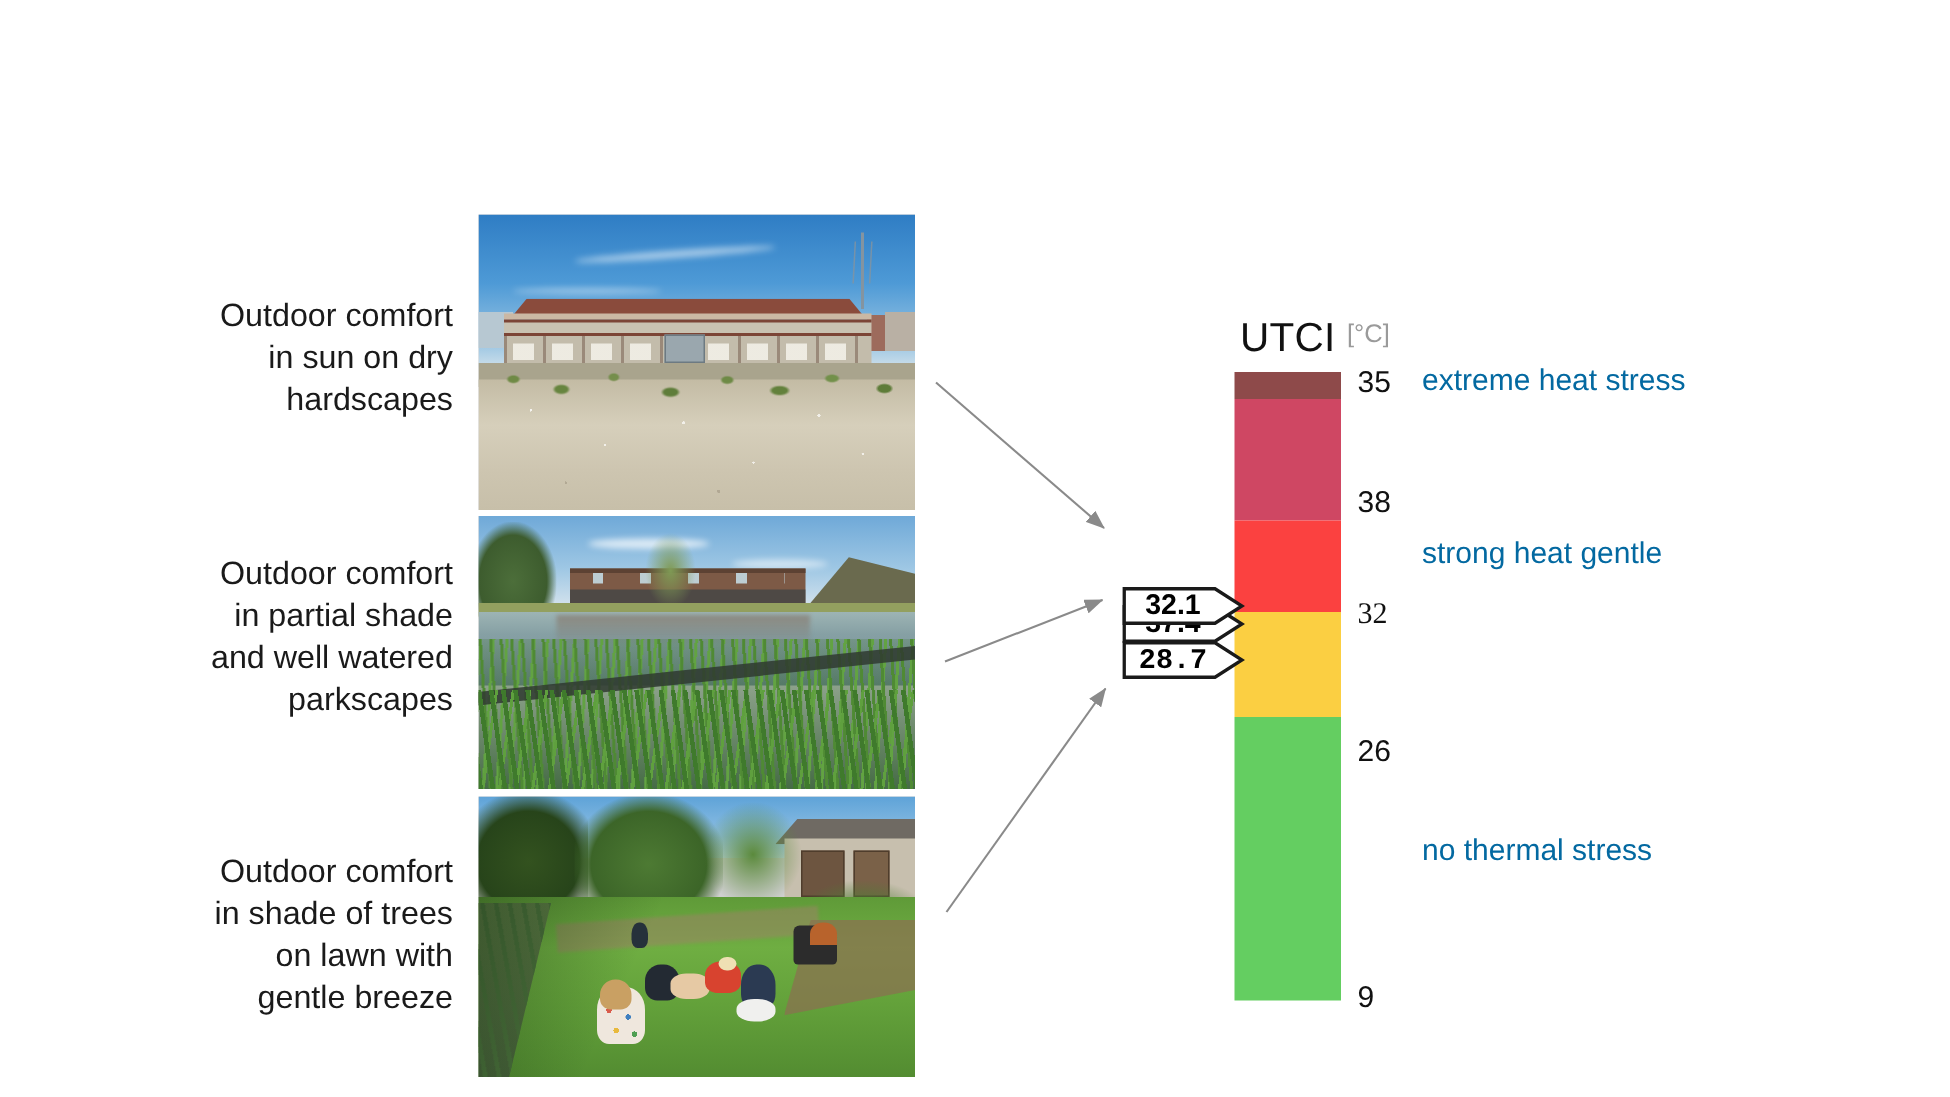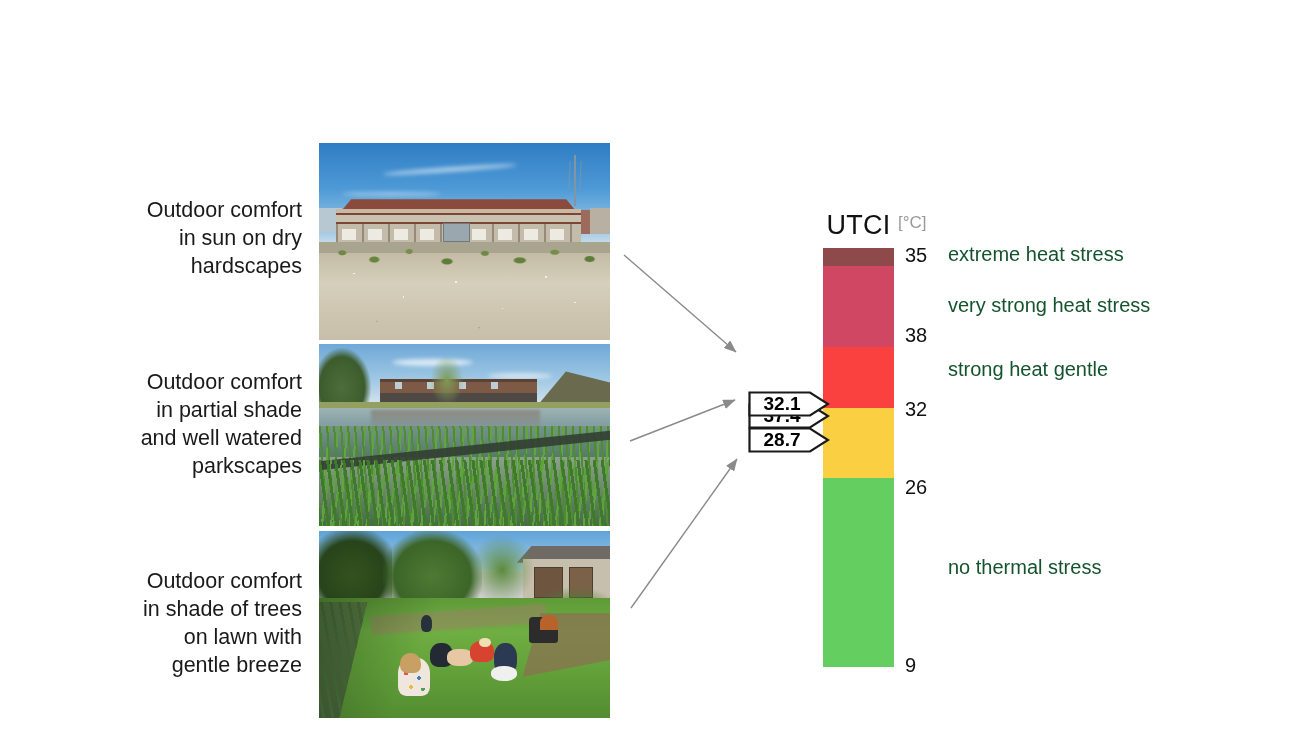--- a/index.html
+++ b/index.html
@@ -370,21 +370,21 @@
   .tick {
     position: absolute;
     left: 905px;
     font-size: 20px;
     color: #111111;
   }
   .stress-label {
     position: absolute;
     left: 948px;
     font-size: 20px;
-    color: #14532d;
+    color: #0369a1;
     white-space: nowrap;
   }
 
   
   .tag {
     position: absolute;
     height: 26px;
     width: 82px;
   }
   .tag svg { position: absolute; left: 0; top: 0; }
@@ -496,43 +496,42 @@
   <div id="colorbar">
     <div class="band" style="height: 18px; background: rgb(142, 74, 74);"></div>
     <div class="band" style="height: 81px; background: rgb(207, 71, 99);"></div>
     <div class="band" style="height: 61px; background: rgb(251, 65, 64);"></div>
     <div class="band" style="height: 70px; background: rgb(251, 207, 66);"></div>
     <div class="band" style="height: 189px; background: rgb(100, 206, 97);"></div>
   </div>
 
   <div class="tick" style="top:244px;">35</div>
   <div class="tick" style="top:324px;">38</div>
-  <div class="tick" style="top:398px;">32</div>
-  <div class="tick" style="top:476px;text-align:right;">26</div>
+  <div class="tick" style="top:398px;font-family:Liberation Serif, serif;">32</div>
+  <div class="tick" style="top:490px;text-align:right;">26</div>
   <div class="tick" style="top:654px;">9</div>
 
   <div class="stress-label" style="top:243px;">extreme heat stress</div>
-  <div class="stress-label" style="top:294px;">very strong heat stress</div>
   <div class="stress-label" style="top:358px;">strong heat gentle</div>
   <div class="stress-label" style="top:556px;">no thermal stress</div>
 
   <div class="tag" style="left:748px; top:355px;margin-top:48px;">
     <svg width="82" height="26" viewBox="0 0 82 26">
       <path d="M1.5,1.5 H62 L80,13 L62,24.5 H1.5 Z" fill="#ffffff" stroke="#1a1a1a" stroke-width="2.2"></path>
     </svg>
     <div class="tag-text">37.4</div>
   </div>
 
   <div class="tag" style="left:748px; top:391px;">
     <svg width="82" height="26" viewBox="0 0 82 26">
       <path d="M1.5,1.5 H62 L80,13 L62,24.5 H1.5 Z" fill="#ffffff" stroke="#1a1a1a" stroke-width="2.2"></path>
     </svg>
     <div class="tag-text">32.1</div>
   </div>
 
-  <div class="tag" style="left:748px; top:427px;">
+  <div class="tag" style="left:748px; top:427px;font-family:Liberation Mono, monospace;">
     <svg width="82" height="26" viewBox="0 0 82 26">
       <path d="M1.5,1.5 H62 L80,13 L62,24.5 H1.5 Z" fill="#ffffff" stroke="#1a1a1a" stroke-width="2.2"></path>
     </svg>
     <div class="tag-text">28.7</div>
   </div>
 
 </div>
 
 </body></html>

